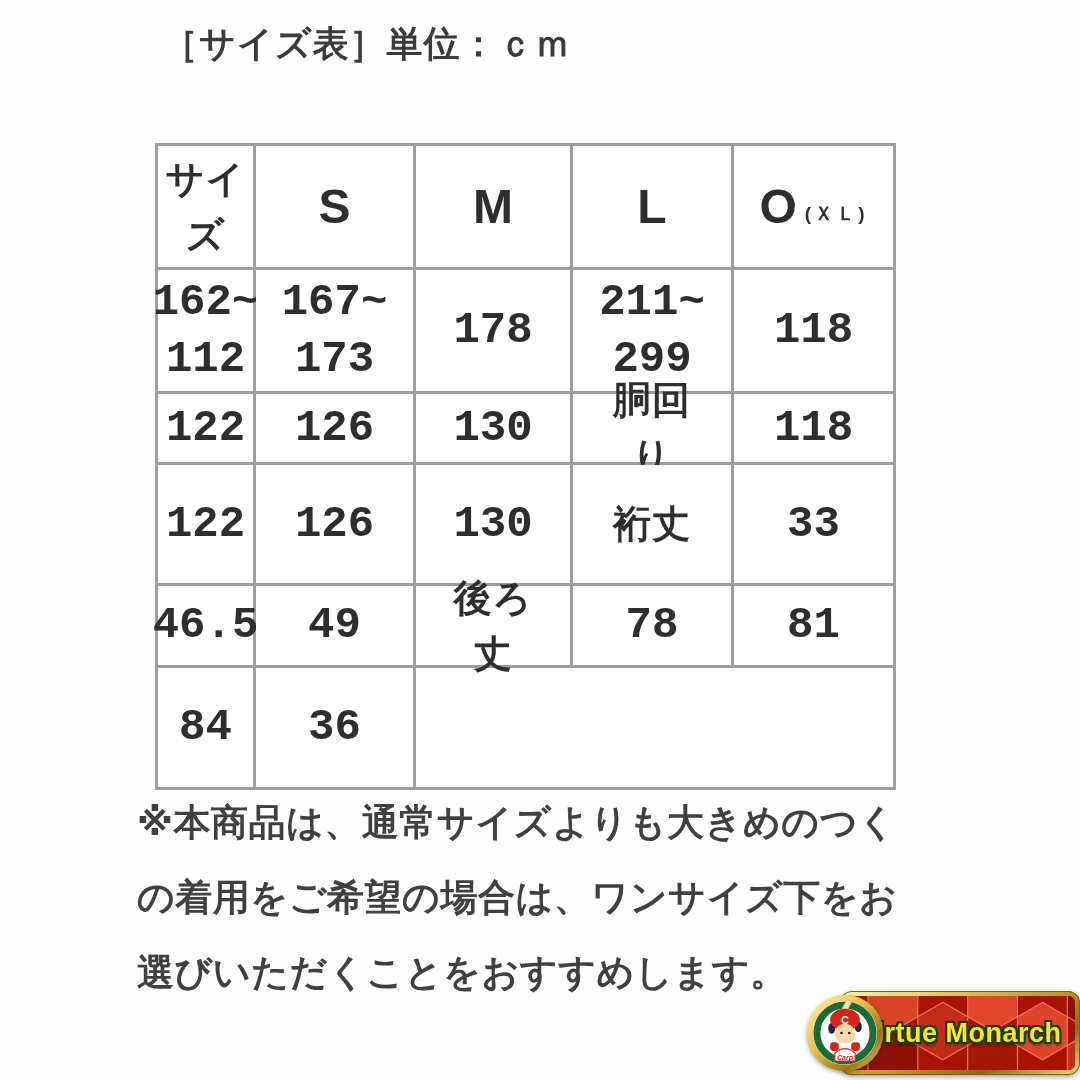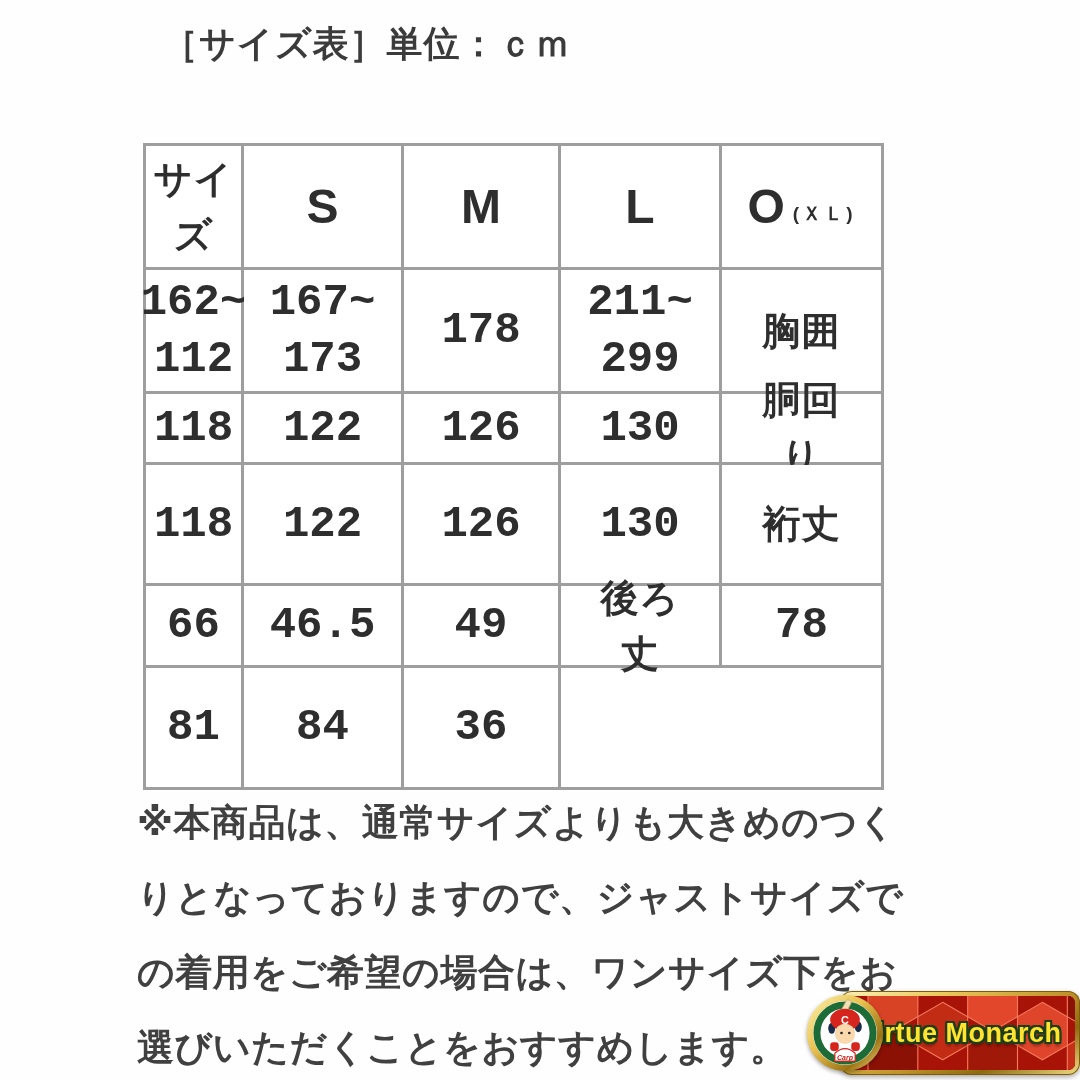--- a/index.html
+++ b/index.html
@@ -4,21 +4,21 @@
 <style>
   * { margin:0; padding:0; box-sizing:border-box; }
   html,body { width:1080px; height:1080px; }
   body { font-family:"Liberation Sans","DejaVu Sans",sans-serif; background:#ffffff; }
   .page { position:relative; width:1080px; height:1080px; background:#fefefe; overflow:hidden; }
 
   .title { position:absolute; left:162px; top:20px; font-size:36px; font-weight:600; color:#3b3b3b; letter-spacing:1px; }
 
   
   .size-table {
-    position:absolute; left:143px; top:143px;
+    position:absolute; left:155px; top:143px;
     width:741px; height:647px;
     border:3px solid #9e9e9e;
     display:grid;
     grid-template-columns:98px 160px 157px 161px 159px;
     grid-template-rows:124px 124px 71px 121px 82px 119px;
     background:#ffffff;
   }
   .cell {
     border-right:3px solid #9e9e9e;
     border-bottom:3px solid #9e9e9e;
@@ -89,53 +89,51 @@
       <span>173</span>
     </div>
     <div class="cell num">
       <span>178</span>
     </div>
     <div class="cell num">
       <span>211~</span>
       <span>299</span>
     </div>
 
-    <div class="cell jp">胸囲</div>
     <div class="cell num">118</div>
     <div class="cell num">122</div>
     <div class="cell num">126</div>
     <div class="cell num">130</div>
 
     <div class="cell jp">
       <span>胴回</span>
       <span>り</span>
     </div>
     <div class="cell num">118</div>
     <div class="cell num">122</div>
     <div class="cell num">126</div>
     <div class="cell num">130</div>
 
     <div class="cell jp">裄丈</div>
-    <div class="cell num">66</div>
+    <div class="cell num">33</div>
     <div class="cell num">46.5</div>
     <div class="cell num">49</div>
 
     <div class="cell jp">
       <span>後ろ</span>
       <span>丈</span>
     </div>
     <div class="cell num">78</div>
     <div class="cell num">81</div>
     <div class="cell num">84</div>
     <div class="cell num">36</div>
   </div>
 
   <div class="note">
     <div class="note-line">※本商品は、通常サイズよりも大きめのつく</div>
-    <div class="note-line">りとなっておりますので、ジャストサイズで</div>
     <div class="note-line">の着用をご希望の場合は、ワンサイズ下をお</div>
     <div class="note-line">選びいただくことをおすすめします。</div>
   </div>
 
   <div class="watermark">
     <div class="wm-frame">
       <div class="wm-inner">
         <svg class="wm-hex" viewBox="0 0 240 84" preserveAspectRatio="xMidYMid slice">
           <rect x="0" y="0" width="240" height="84" fill="#a81308"></rect>
           <g stroke="#f4785a" stroke-width="1.2">

